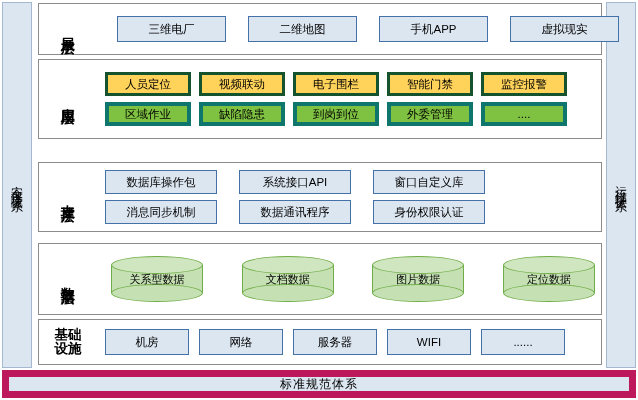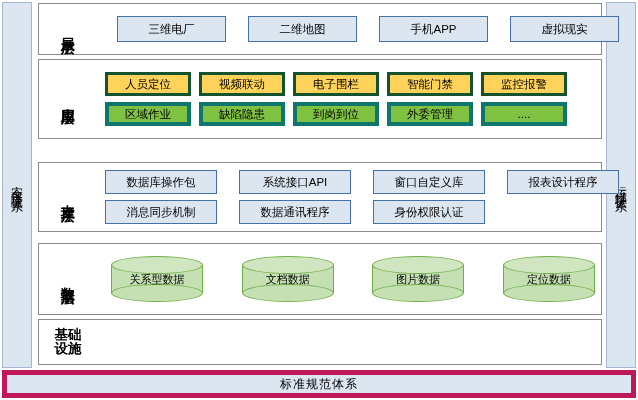--- a/index.html
+++ b/index.html
@@ -43,21 +43,21 @@
   #band-right { left: 606px; top: 2px; width: 30px; height: 366px; }
 
   
   #bottom-bar {
     position: absolute;
     left: 2px;
     top: 370px;
     width: 634px;
     height: 28px;
     background: #dce6f1;
-    border: 5px solid #be185d;
+    border: 7px solid #be185d;
     box-sizing: border-box;
     display: flex;
     align-items: center;
     justify-content: center;
     font-size: 12px;
     color: #000;
     letter-spacing: 1px;
   }
 
   
@@ -253,21 +253,20 @@
 
   <div id="layer-support" class="layer">
     <div class="layer-label vertical">
       <span class="vtext">支撑层</span>
     </div>
     <div class="layer-body">
       <div class="row">
         <div class="node blue">数据库操作包</div>
         <div class="node blue">系统接口API</div>
         <div class="node blue">窗口自定义库</div>
-        <div class="node blue">报表设计程序</div>
       </div>
       <div class="row">
         <div class="node blue">消息同步机制</div>
         <div class="node blue">数据通讯程序</div>
         <div class="node blue">身份权限认证</div>
       </div>
     </div>
   </div>
 
   <div id="layer-data" class="layer">
@@ -302,19 +301,28 @@
         </div>
       </div>
     </div>
   </div>
 
   <div id="layer-infra" class="layer">
     <div class="layer-label grid2">
       <span>基础</span>
       <span>设施</span>
     </div>
+    <div class="layer-body">
+      <div class="row">
+        <div class="node blue">机房</div>
+        <div class="node blue">网络</div>
+        <div class="node blue">服务器</div>
+        <div class="node blue">WIFI</div>
+        <div class="node blue">......</div>
+      </div>
+    </div>
   </div>
 
   <div id="bottom-bar">
     <span>标准规范体系</span>
   </div>
 
 </div>
 
 </body></html>

